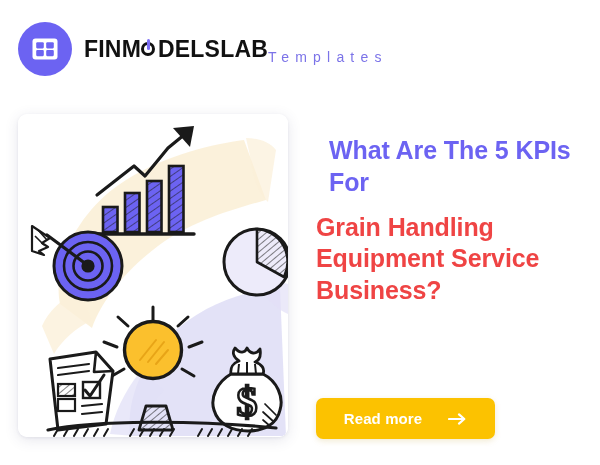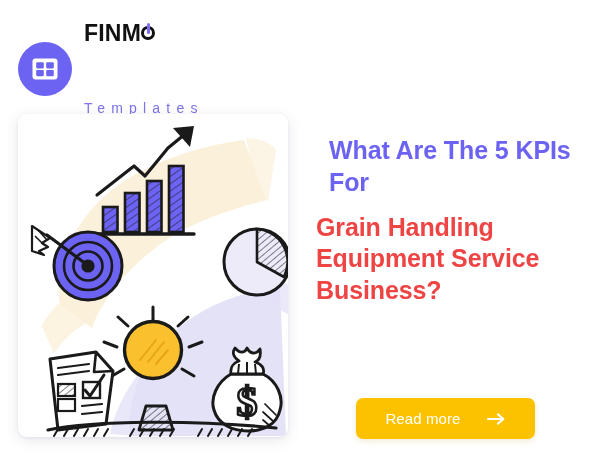--- a/index.html
+++ b/index.html
@@ -29,21 +29,21 @@
     width: 54px;
     height: 54px;
     border-radius: 50%;
     background: #6C63F2;
     display: flex;
     align-items: center;
     justify-content: center;
     flex: 0 0 auto;
   }
   .brand-mark svg { display: block; }
-  .brand-text { display: flex; flex-direction: column; line-height: 1; gap: 40px; }
+  .brand-text { display: flex; line-height: 1; }
   .brand-name {
     font-size: 23px;
     font-weight: 700;
     letter-spacing: 0.2px;
     color: #111111;
     white-space: nowrap;
     display: flex;
     align-items: center;
   }
   .brand-name .seg { display: inline-block; }
@@ -123,29 +123,28 @@
     left: 316px;
     top: 398px;
     width: 179px;
     height: 41px;
     background: #FCC200;
     border: none;
     border-radius: 7px;
     color: #ffffff;
     font-family: "Liberation Sans", sans-serif;
     font-size: 15px;
-    font-weight: 400;
+    font-weight: 700;
     letter-spacing: 0.1px;
     display: flex;
     align-items: center;
     justify-content: center;
     gap: 26px;
     cursor: pointer;
     box-shadow: 0 2px 6px rgba(180,140,0,0.18);
-    margin-left: 40px;
   }
   .cta .arrow {
     display: inline-flex;
     align-items: center;
   }
 </style>
 </head>
 <body>
 
 <div class="brand">
@@ -160,20 +159,21 @@
       </svg>
     </span>
   </div>
   <div class="brand-text">
     <div class="brand-name">
       <span class="seg">FINM</span>
       <span class="o-power">
         <span class="ring"></span>
         <span class="bolt"></span>
       </span>
+      <span class="seg">DELSLAB</span>
     </div>
     <div class="brand-sub">Templates</div>
   </div>
 </div>
 
 <div class="illus-card">
   <svg viewBox="0 0 270 323">
     <defs>
       <pattern id="hatch" width="6" height="6" patternTransform="rotate(55)" patternUnits="userSpaceOnUse">
         <line x1="0" y1="0" x2="0" y2="6" stroke="#1A1A1A" stroke-width="1.25"></line>

